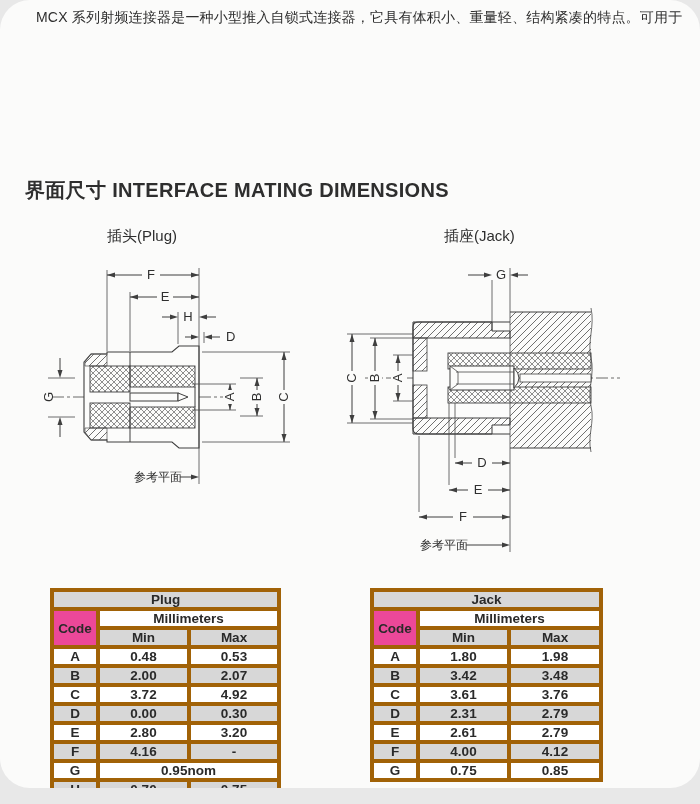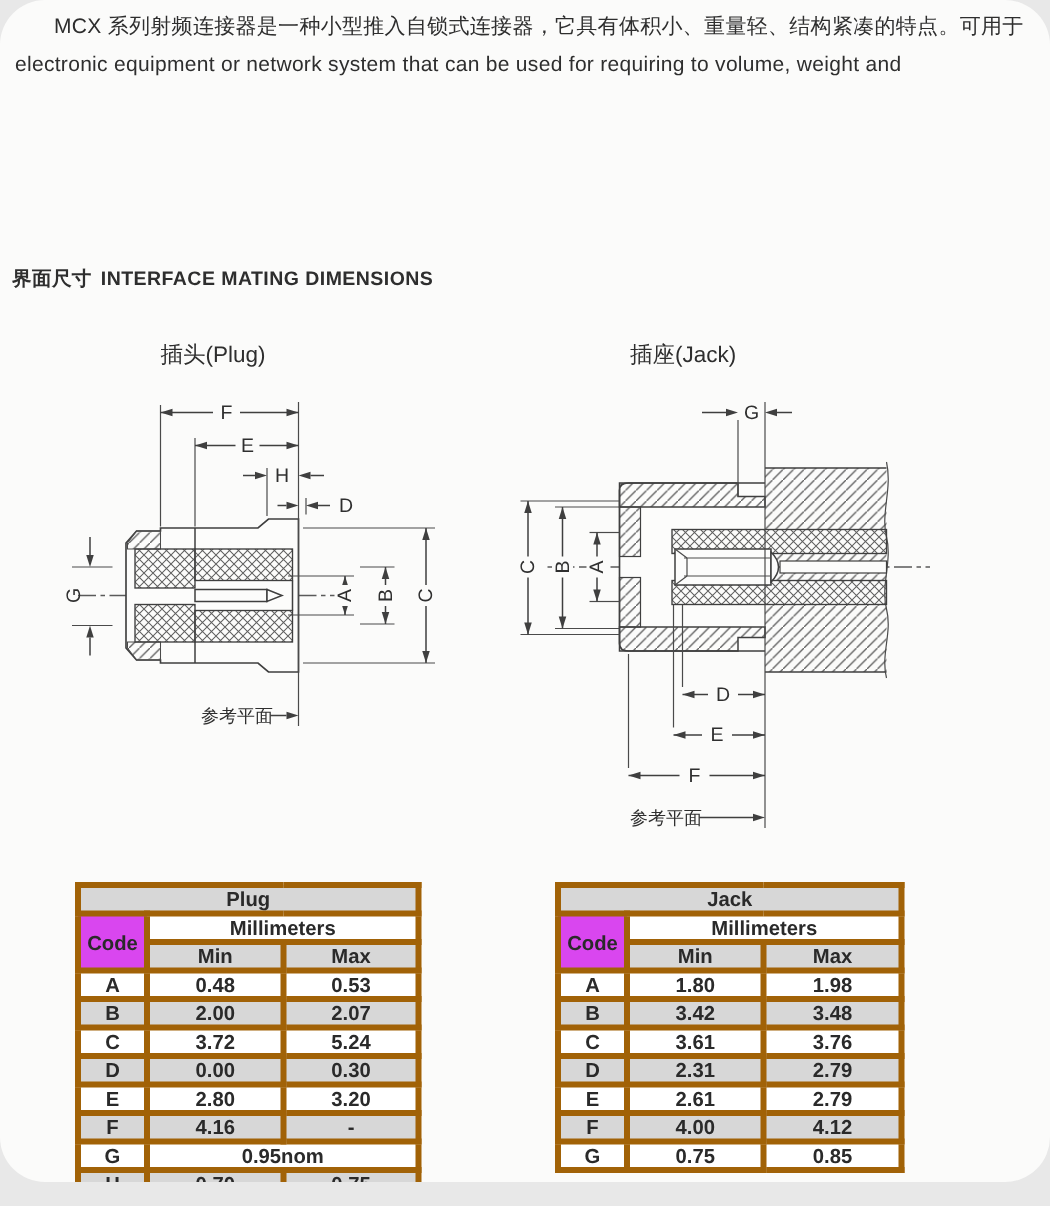--- a/index.html
+++ b/index.html
@@ -3,55 +3,54 @@
 <meta charset="utf-8">
 <style>
   html,body{margin:0;padding:0;background:#e8e8e8;}
   .page{position:relative;width:700px;height:788px;background:#fbfbfa;overflow:hidden;
         font-family:"Liberation Sans","DejaVu Sans",sans-serif;color:#2e2e2e;border-radius:30px;}
   
   .intro{position:absolute;left:10px;top:5px;width:684px;}
   .intro .line{height:24.5px;line-height:24.5px;font-size:14px;white-space:nowrap;letter-spacing:.2px;}
   .intro .indent{padding-left:26px;}
   
-  .heading{position:absolute;left:8px;top:177px;font-size:13px;font-weight:bold;letter-spacing:.3px;}
+  .heading{position:absolute;left:25px;top:177px;font-size:20px;font-weight:bold;letter-spacing:.3px;}
   .heading .en{margin-left:6px;}
   
   .fig-label{position:absolute;top:227px;font-size:15px;}
-  #plug-label{left:107px;} #jack-label{left:420px;}
+  #plug-label{left:107px;} #jack-label{left:444px;}
   
   svg.drawing{position:absolute;}
   #plug-svg{left:30px;top:250px;} #jack-svg{left:340px;top:250px;}
   svg text{font-size:13px;fill:#2f2f2f;font-family:"Liberation Sans","DejaVu Sans",sans-serif;}
   svg text.cjk{font-size:12px;}
   .ln{stroke:#3f3f3f;stroke-width:1;fill:none;}
   .thin{stroke:#4a4a4a;stroke-width:.8;fill:none;}
   .body-fill{fill:#fcfcfb;stroke:#3f3f3f;stroke-width:1.1;}
   .white{fill:#fcfcfb;stroke:#3f3f3f;stroke-width:1;}
   .arr{fill:#3f3f3f;stroke:none;}
   .cl{stroke:#5a5a5a;stroke-width:.9;stroke-dasharray:12 3 3 3;fill:none;}
   .lblbg{fill:#fbfbfa;stroke:none;}
   
   .dim-table{position:absolute;border-collapse:collapse;table-layout:fixed;background:#fff;
              font-size:13.5px;text-align:center;color:#2a2a2a;border:2px solid #4d4d4d;}
   .dim-table td{border:4px solid #a16207;padding:0;vertical-align:middle;font-weight:bold;}
   .dim-table .shade, .dim-table tr.shade td{background:#d7d7d7;}
-  .dim-table td.nosh{background:#d946ef;}
+  .dim-table td.nosh{background:#ec4899;}
   tr.h19{height:19px;} tr.h18{height:18px;}
   #plug-table{left:50px;top:588px;width:227px;}
   #jack-table{left:358px;top:588px;width:229px;margin-left:12px;}
 </style>
 </head>
 <body>
 
 <div class="page">
 
   <div class="intro">
     <div class="line indent">MCX 系列射频连接器是一种小型推入自锁式连接器，它具有体积小、重量轻、结构紧凑的特点。可用于</div>
-    <div class="line">electronic equipment or network system that can be used for requiring to volume, weight and</div>
   </div>
 
   <div class="heading">
     <span class="cn">界面尺寸</span><span class="en">INTERFACE MATING DIMENSIONS</span>
   </div>
 
   <div class="fig-label" id="plug-label">插头(Plug)</div>
   <div class="fig-label" id="jack-label">插座(Jack)</div>
 
   <svg id="plug-svg" class="drawing" width="285" height="250" viewBox="0 0 285 250">
@@ -304,21 +303,21 @@
           <td>0.53</td>
         </tr>
       <tr class="h19 shade">
           <td>B</td>
           <td>2.00</td>
           <td>2.07</td>
         </tr>
       <tr class="h19">
           <td>C</td>
           <td>3.72</td>
-          <td>5.24</td>
+          <td>4.92</td>
         </tr>
       <tr class="h19 shade">
           <td>D</td>
           <td>0.00</td>
           <td>0.30</td>
         </tr>
       <tr class="h19">
           <td>E</td>
           <td>2.80</td>
           <td>3.20</td>

